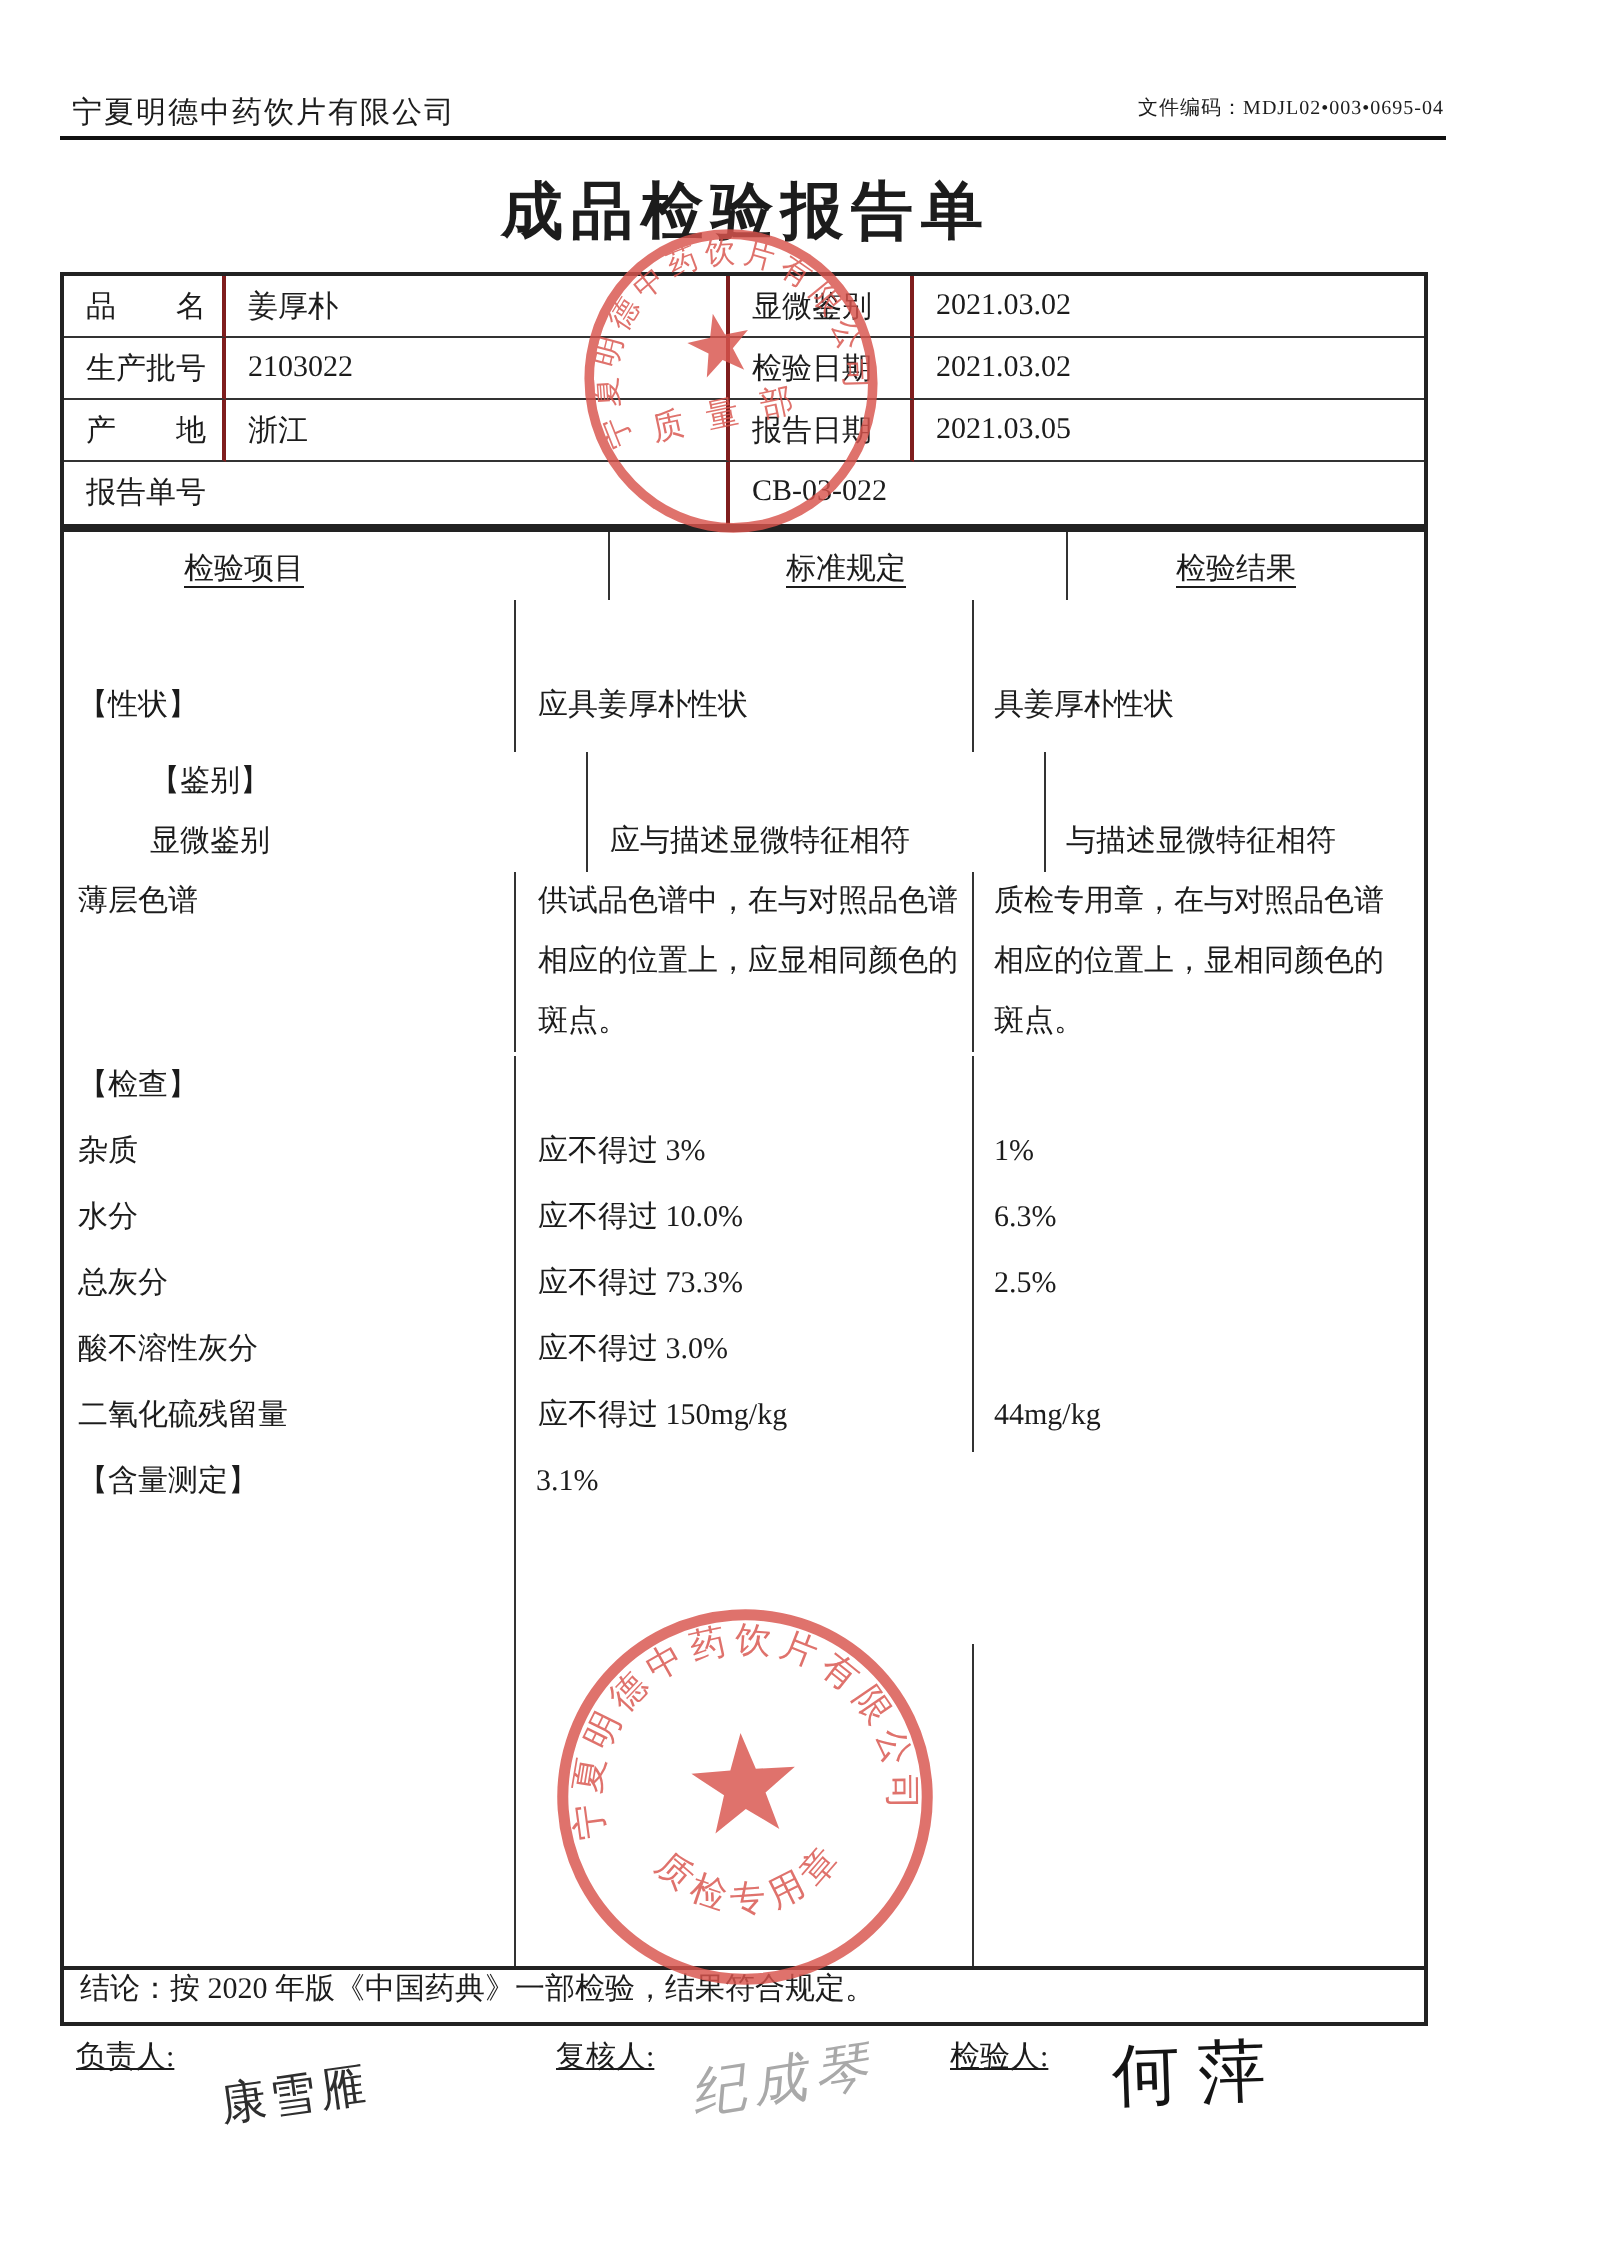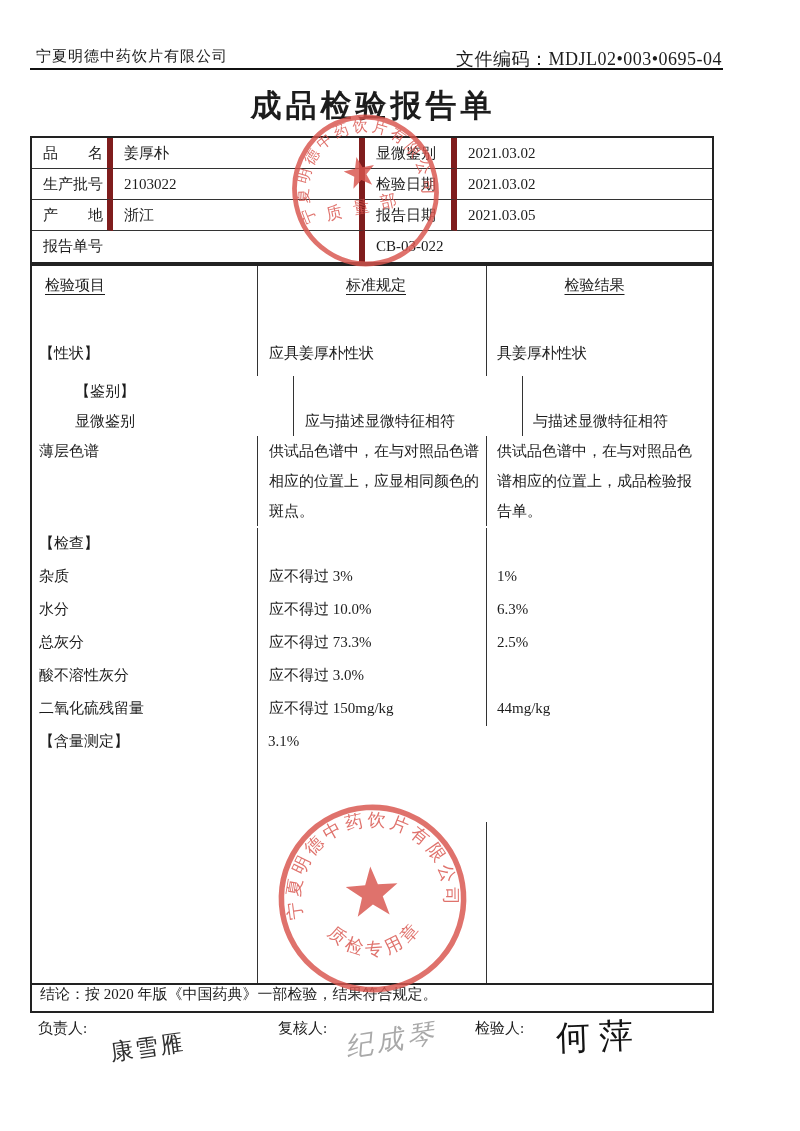--- a/index.html
+++ b/index.html
@@ -5,64 +5,64 @@
   html,body{margin:0;padding:0;background:#ffffff;}
   body{
     width:800px;height:1131px;position:relative;overflow:hidden;
     font-family:"Liberation Serif","DejaVu Serif",serif;
     color:#1c1c1c;
   }
   .abs{position:absolute;}
 
   
   .hdr-company{left:36px;top:47px;font-size:15px;letter-spacing:1px;}
-  .hdr-code{top:47px;right:78px;font-size:18px;letter-spacing:.5px;}
+  .hdr-code{top:47px;right:78px;font-size:10px;letter-spacing:.5px;}
   .hdr-rule{left:30px;top:68px;width:693px;height:0;border-top:2px solid #111;}
 
   
   .doc-title{left:0;top:85px;width:746px;text-align:center;
     font-size:31px;font-weight:bold;letter-spacing:4px;}
 
   
   .info-table{left:30px;top:136px;width:684px;box-sizing:border-box;
     border:2px solid #222;display:grid;
     grid-template-columns:81px 252px 92px 1fr;
     grid-auto-rows:31px;font-size:15px;}
   .i-cell{display:flex;align-items:center;box-sizing:border-box;
     padding-left:11px;white-space:nowrap;overflow:visible;}
-  .i-cell.br{border-right:6px solid #7f1d1d;}
+  .i-cell.br{border-right:2px solid #7f1d1d;}
   .i-cell.bb{border-bottom:1px solid #333;}
   .i-cell.span2{grid-column:span 2;}
 
   
   .main-table{left:30px;top:264px;width:684px;height:721px;box-sizing:border-box;
     border:2px solid #222;border-top:2px solid #222;display:flex;flex-direction:column;
     font-size:15px;}
   .m-row{display:grid;grid-template-columns:226px 229px 1fr;flex:0 0 auto;}
   .m-row>div{box-sizing:border-box;line-height:30px;}
   .m-row .c1{padding-left:7px;border-right:1px solid #333;}
   .m-row .c2{padding-left:11px;padding-right:3px;border-right:1px solid #333;}
   .m-row .c3{padding-left:10px;padding-right:20px;}
   .m-row.fill{flex:1 1 auto;}
-  .m-head{height:34px;}
+  .m-head{height:34px;margin-left:47px;}
   .m-head .c1{padding-left:13px;padding-top:9px;line-height:20px;}
   .m-head .c2,.m-head .c3{text-align:center;padding-top:9px;line-height:20px;}
   .m-head u{text-decoration:underline;text-underline-offset:4px;}
   .m-spacer{height:38px;}
   .r-xingzhuang{min-height:38px;}
   .r-short{min-height:30px;margin-left:36px;}
   .r-mid{min-height:33px;}
   .r-jiancha{min-height:33px;margin-top:2px;}
   .r-hanliang{min-height:96px;}
 
   
   .conclusion{left:30px;top:985px;width:684px;height:28px;box-sizing:border-box;
     border:2px solid #222;border-top:none;display:flex;align-items:flex-start;
     padding-left:8px;font-size:15px;}
-  .sig-label{font-size:15px;}
+  .sig-label{font-size:15px;text-decoration:underline;}
   .sig-name{font-family:"Liberation Serif","DejaVu Serif",serif;}
   .sig-fuzeren{left:110px;top:1032px;font-size:23px;color:#2e2e2e;
     transform:rotate(-8deg);letter-spacing:2px;}
   .sig-fuheren{left:345px;top:1022px;font-size:27px;color:#a9a9a9;
     font-style:italic;transform:rotate(-9deg);letter-spacing:4px;}
   .sig-jianyanren{left:556px;top:1014px;font-size:34px;color:#141414;
     letter-spacing:9px;transform:rotate(-2deg);}
 
   
   .stamp{pointer-events:none;opacity:.82;}
@@ -121,21 +121,21 @@
     <div class="c3"></div>
   </div>
   <div class="m-row r-short">
     <div class="c1">显微鉴别</div>
     <div class="c2">应与描述显微特征相符</div>
     <div class="c3">与描述显微特征相符</div>
   </div>
   <div class="m-row">
     <div class="c1">薄层色谱</div>
     <div class="c2">供试品色谱中，在与对照品色谱相应的位置上，应显相同颜色的斑点。</div>
-    <div class="c3">供试品色谱中，在与对照品色谱相应的位置上，成品检验报告单。</div>
+    <div class="c3">质检专用章，在与对照品色谱相应的位置上，显相同颜色的斑点。</div>
   </div>
   <div class="m-row r-jiancha">
     <div class="c1">【检查】</div>
     <div class="c2"></div>
     <div class="c3"></div>
   </div>
   <div class="m-row r-mid">
     <div class="c1">杂质</div>
     <div class="c2">应不得过 3%</div>
     <div class="c3">1%</div>

